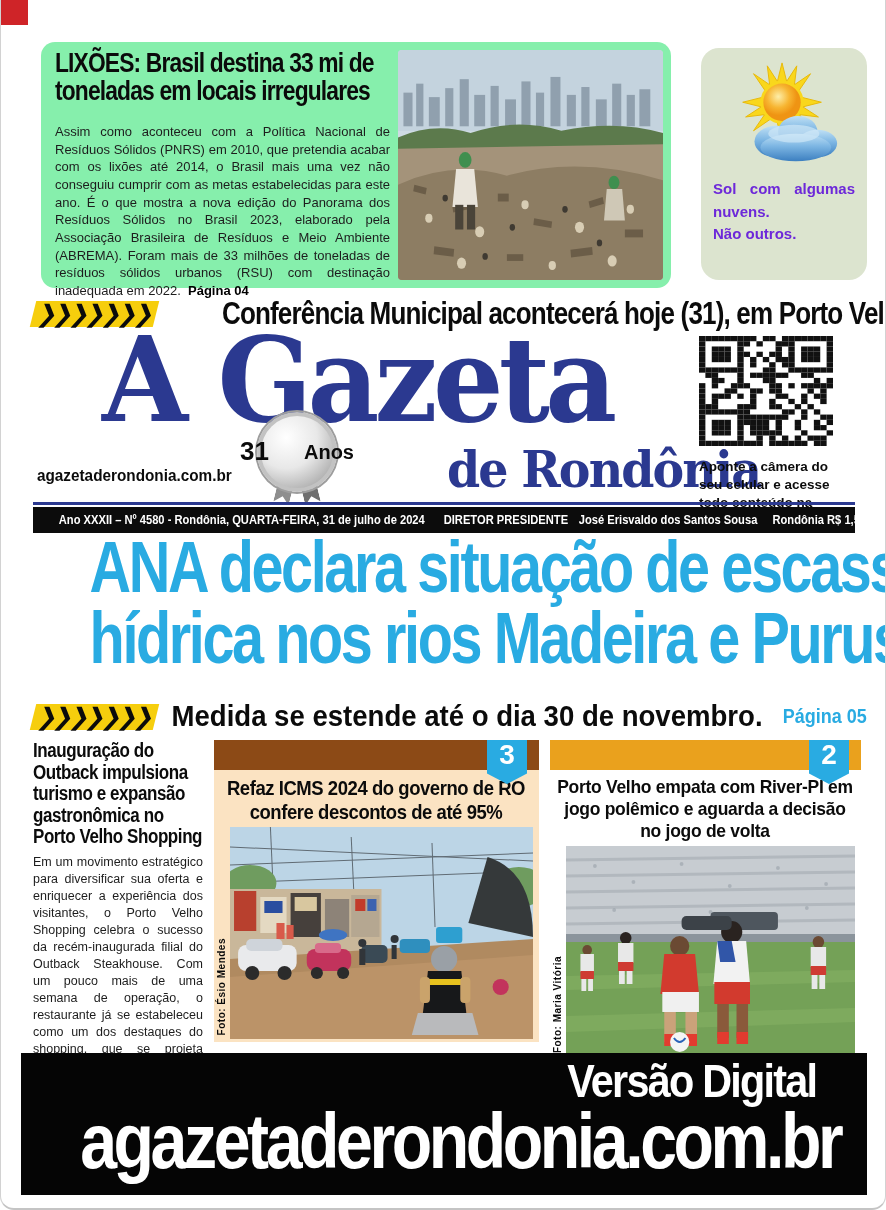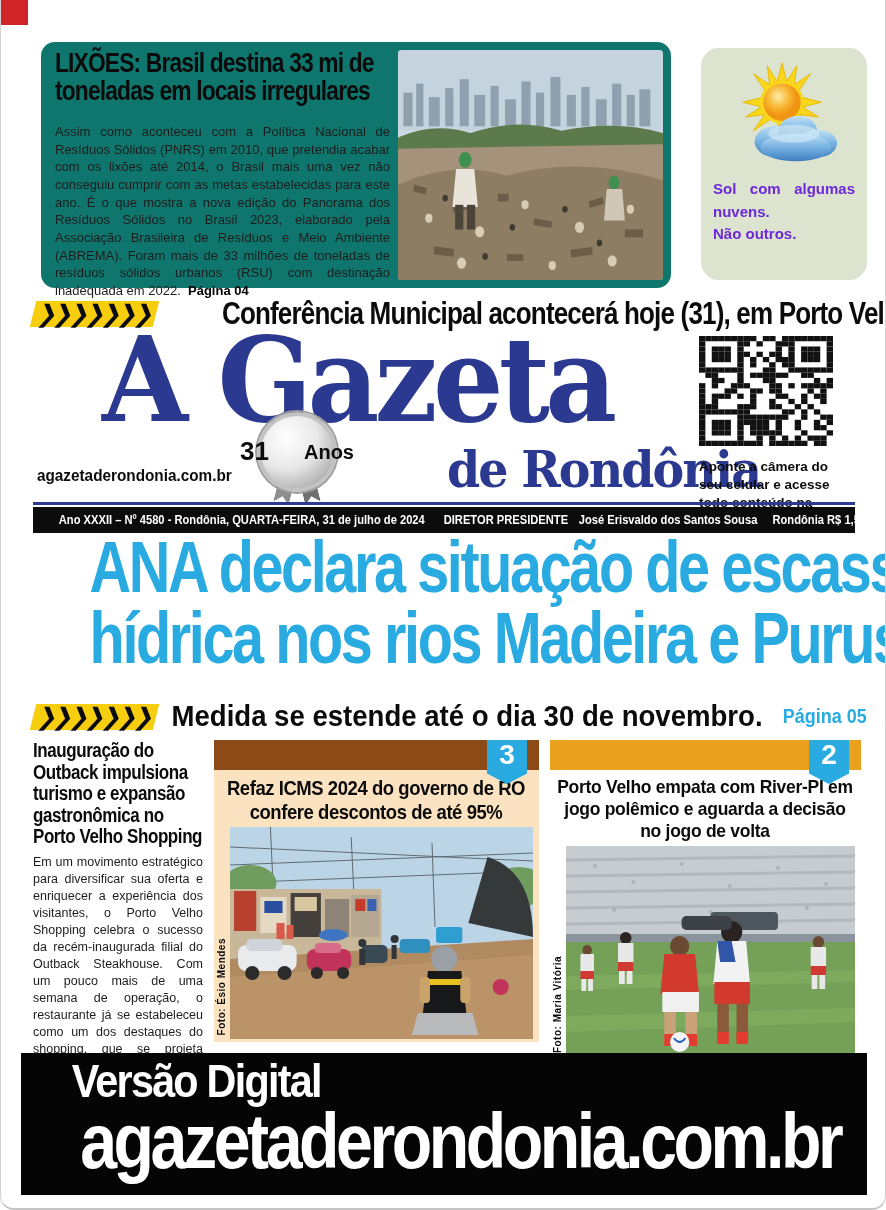--- a/index.html
+++ b/index.html
@@ -3,21 +3,21 @@
 <meta charset="utf-8">
 <style>
   html,body{margin:0;padding:0;background:#fff;}
   .page{position:relative;width:886px;height:1210px;margin:0 auto;background:#fff;
         font-family:"Liberation Sans",sans-serif;overflow:hidden;
         border-left:1px solid #d2d2d2;border-right:1px solid #d2d2d2;border-bottom:2px solid #c4c4c4;
         border-radius:0 0 14px 14px;box-sizing:border-box;}
   .corner-mark{position:absolute;left:0;top:0;width:27px;height:25px;background:#cf2428;}
 
   
-  .top-article{position:absolute;left:40px;top:42px;width:630px;height:246px;background:#0f766e;
+  .top-article{position:absolute;left:40px;top:42px;width:630px;height:246px;background:#86efac;
                border-radius:14px;display:flex;padding:8px 8px 8px 14px;box-sizing:border-box;}
   .ta-left{width:335px;flex:none;}
   .ta-head{margin:0;width:390px;transform:scaleX(.845);transform-origin:top left;
            font-size:27px;line-height:1.02;font-weight:bold;letter-spacing:-1px;color:#0b0b0b;
            font-family:"Liberation Sans",sans-serif;}
   .ta-body{margin-top:18px;font-size:13px;line-height:1.36;color:#1d1d1d;text-align:justify;}
   .ta-body .pgref{font-weight:bold;color:#000;}
   .ta-photo{flex:1;margin-left:8px;border-radius:4px;overflow:hidden;align-self:stretch;}
   .ta-photo svg{display:block;width:100%;height:100%;}
 
@@ -98,21 +98,21 @@
              transform-origin:top center;}
   .cm-head{width:352px;margin-left:-14px;transform:scaleX(.88);font-size:21px;line-height:1.12;letter-spacing:-.5px;}
   .cr-head{width:330px;margin-left:-10px;transform:scaleX(.92);font-size:19px;line-height:1.15;letter-spacing:-.3px;}
   .photo-wrap{position:relative;margin:2px 6px 8px 16px;height:212px;}
   .photo-wrap svg{display:block;width:100%;height:100%;}
   .credit{position:absolute;left:-14px;bottom:4px;writing-mode:vertical-rl;transform:rotate(180deg);
           font-size:10px;font-weight:bold;color:#0b0b0b;letter-spacing:.5px;}
 
   
   .footer{position:absolute;left:20px;top:1053px;width:846px;height:142px;background:#050505;
-          color:#fff;text-align:left;overflow:hidden;}
+          color:#fff;text-align:right;overflow:hidden;}
   .footer .f1{white-space:nowrap;transform:scaleX(.88);font-size:47px;font-weight:bold;
               letter-spacing:-2px;line-height:1.1;margin-top:2px;}
   .footer .f2{white-space:nowrap;transform:scaleX(.86);font-size:77px;font-weight:bold;
               letter-spacing:-4px;line-height:1.0;margin-top:-4px;}
 </style>
 </head>
 <body>
 
 <div class="page">
   <div class="corner-mark"></div>

